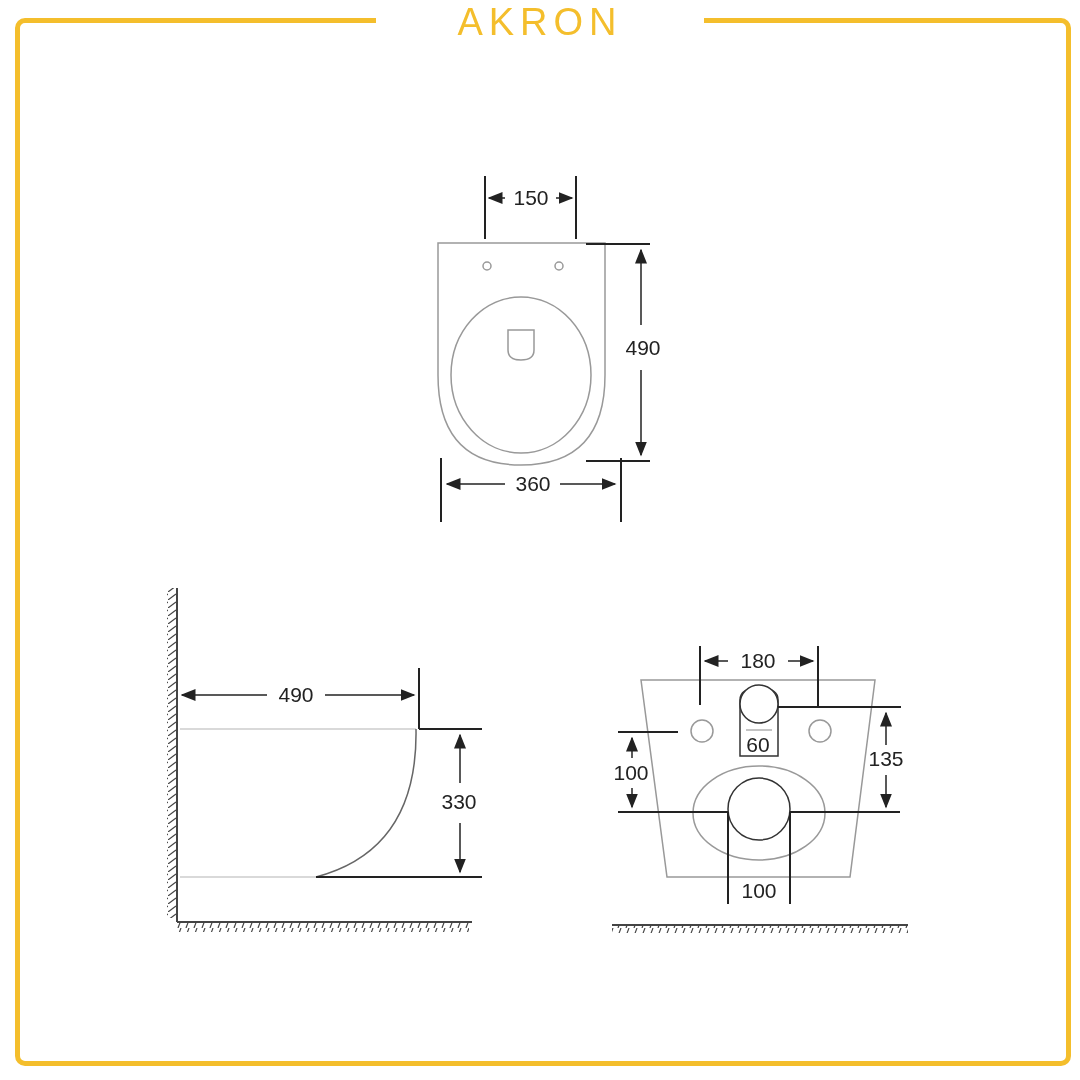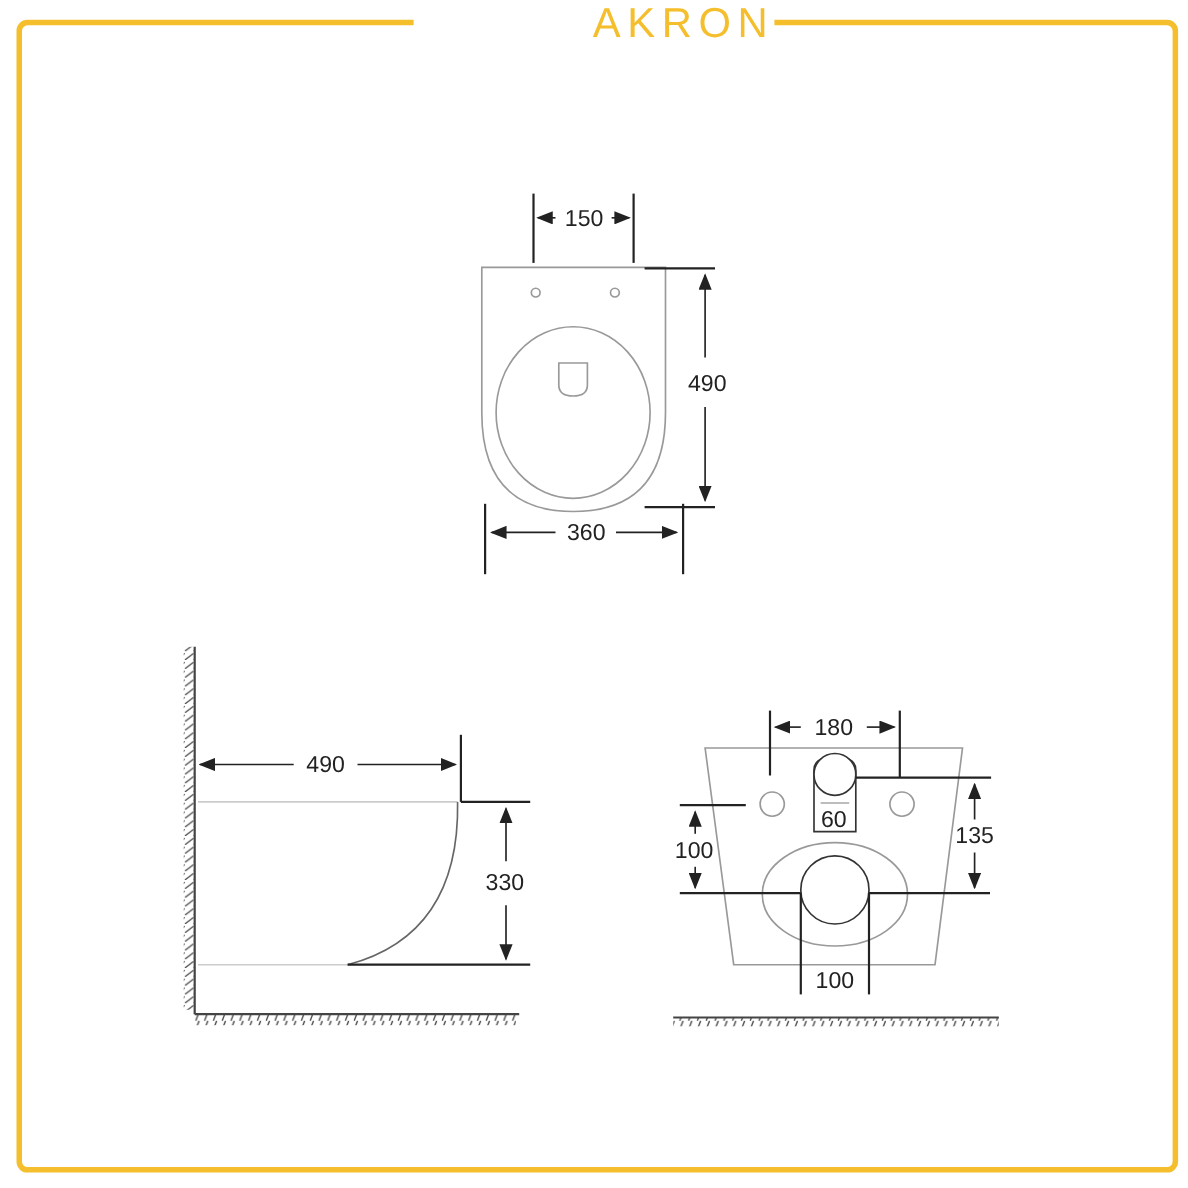--- a/index.html
+++ b/index.html
@@ -1,18 +1,18 @@
 <!DOCTYPE html>
 <html><head>
 <meta charset="utf-8">
 <style>
   html, body { margin:0; padding:0; background:#ffffff; }
   body { width:1080px; height:1080px; position:relative; overflow:hidden; font-family:"Liberation Sans", sans-serif; }
   .frame { position:absolute; left:15px; top:18px; width:1046px; height:1038px; border:5px solid #F4BE2C; border-radius:10px; box-sizing:content-box; }
-  .brand { position:absolute; top:0; left:376px; width:328px; height:44px; background:#ffffff; display:flex; align-items:center; justify-content:flex-end; }
+  .brand { position:absolute; top:0; left:376px; width:328px; height:44px; background:#ffffff; display:flex; align-items:center; justify-content:center; }
   .brand-text { color:#F4BE2C; font-size:38px; letter-spacing:6px; font-weight:400; line-height:1; }
   svg.drawing { position:absolute; left:0; top:0; }
   .dim { font-family:"Liberation Sans", sans-serif; font-size:21px; fill:#222; }
 </style>
 </head>
 <body>
 
 <div class="frame"></div>
 <div class="brand">
   <span class="brand-text">AKRON</span>

